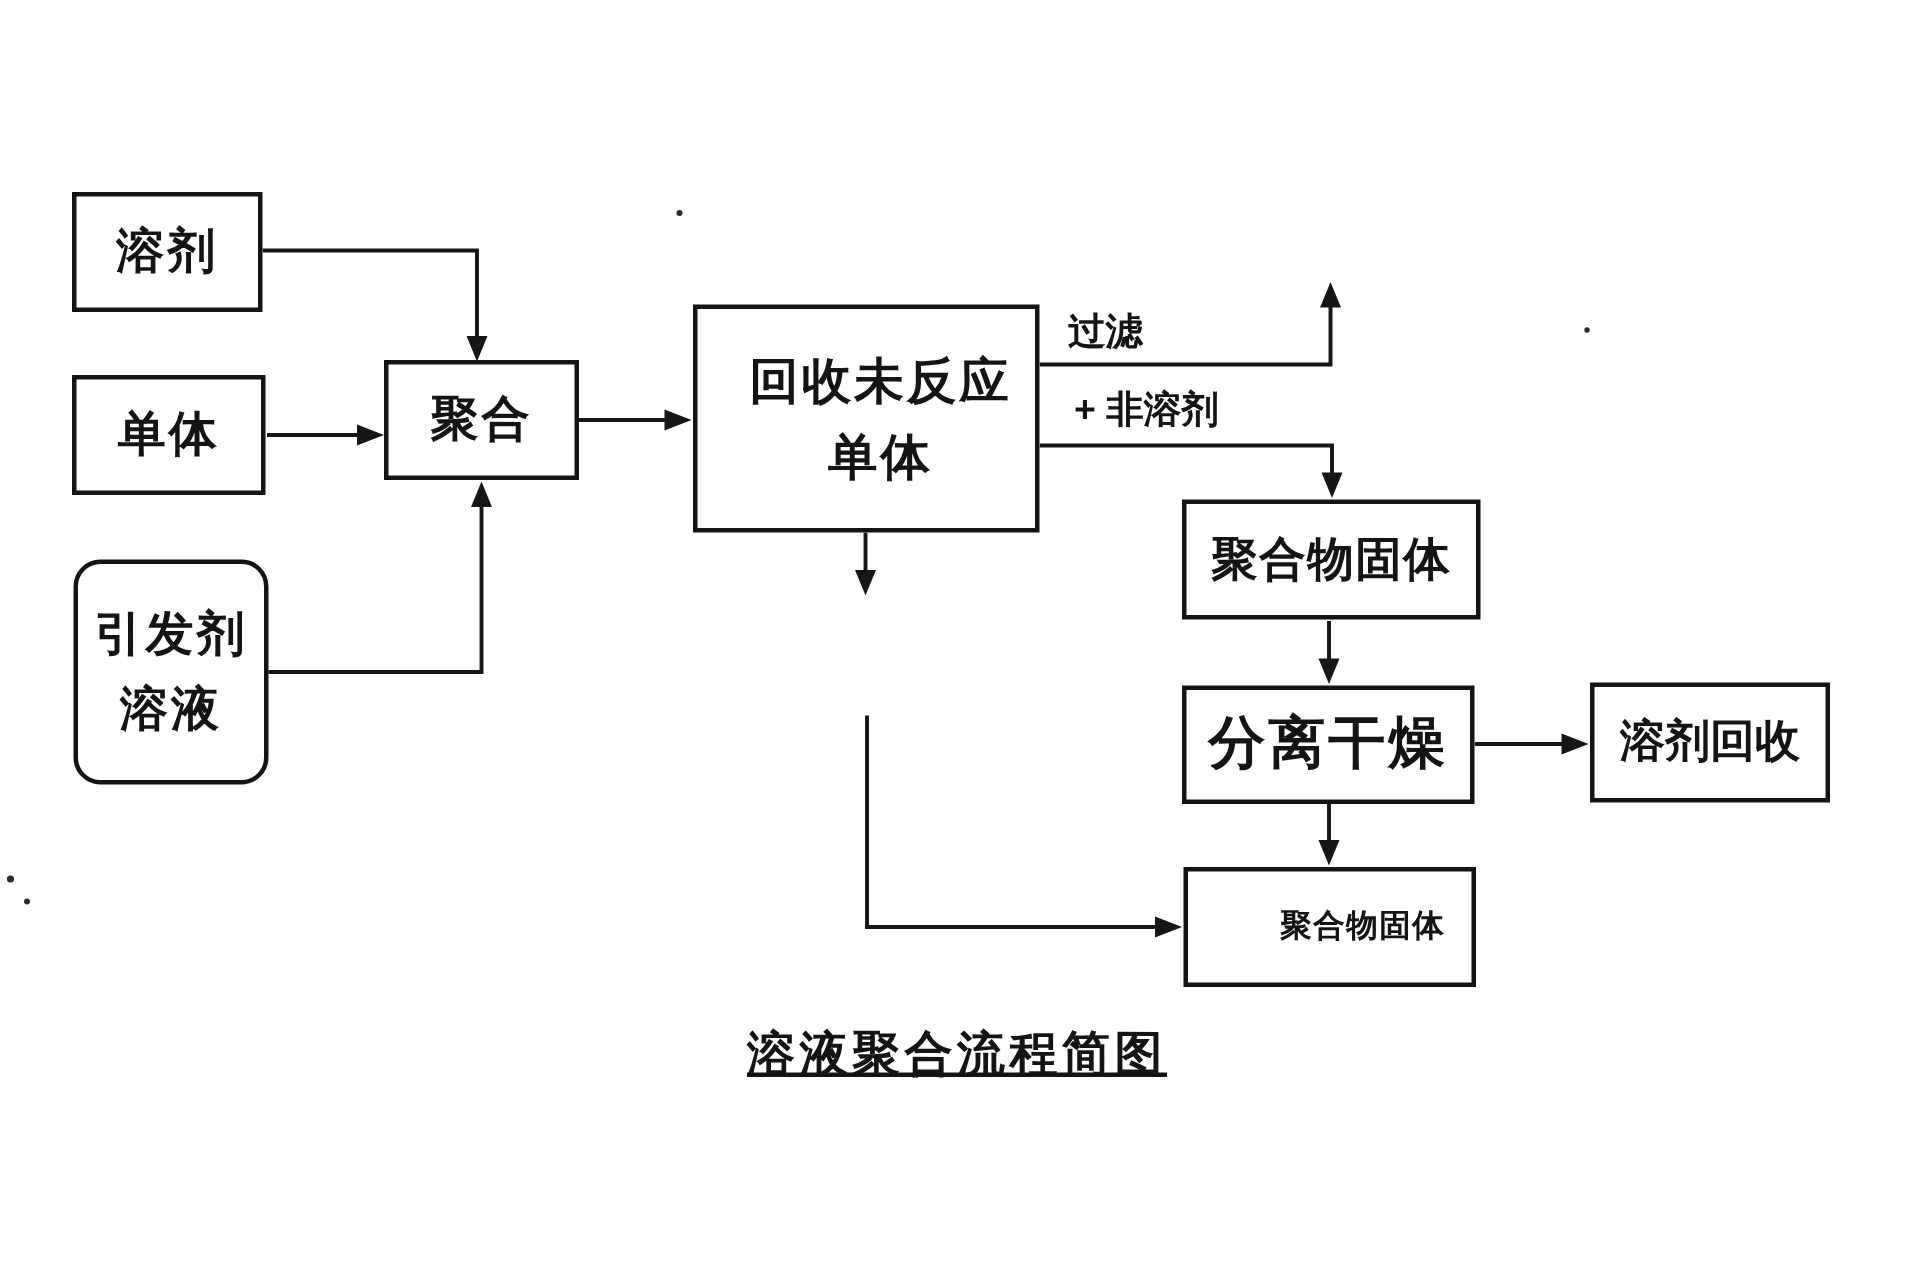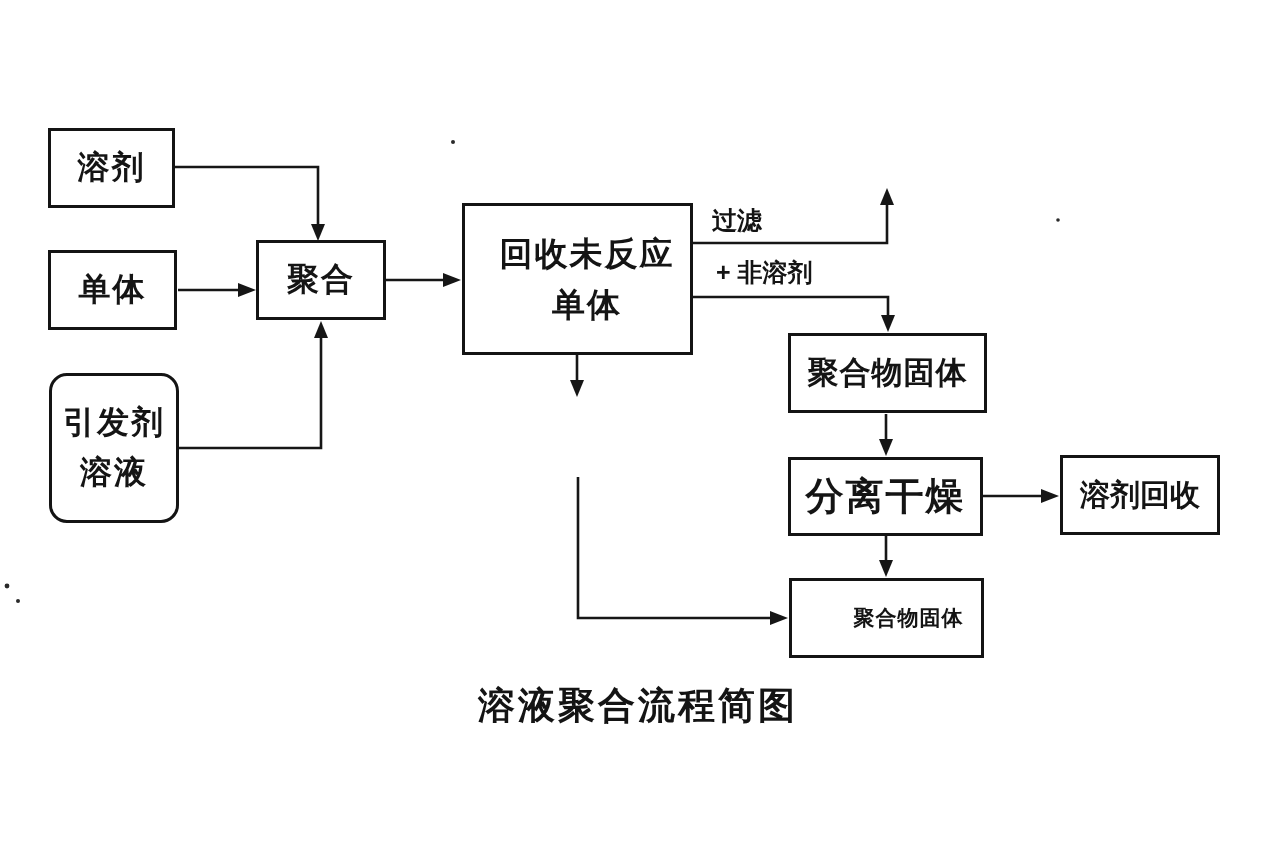--- a/index.html
+++ b/index.html
@@ -55,24 +55,25 @@
     font-weight: 700;
     font-size: 25px;
     white-space: nowrap;
   }
   #lbl-filtration { left: 712px; top: 204px; width: 100px; }
   #lbl-nonsolvent { left: 716px; top: 256px; width: 172px; }
   .caption {
     position: absolute;
     left: 448px; top: 681px; width: 380px;
     font-weight: 700;
-    font-size: 37px;
+    font-size: 32px;
     letter-spacing: 3px;
     text-align: center;
     white-space: nowrap;
+    text-decoration: underline;
   }
 </style>
 </head>
 <body>
 
 <div class="canvas">
 
   <svg class="wires" viewBox="0 0 1271 846" aria-hidden="true">
     <g>
       <polyline class="wire" points="175,167 318,167 318,226"></polyline>

